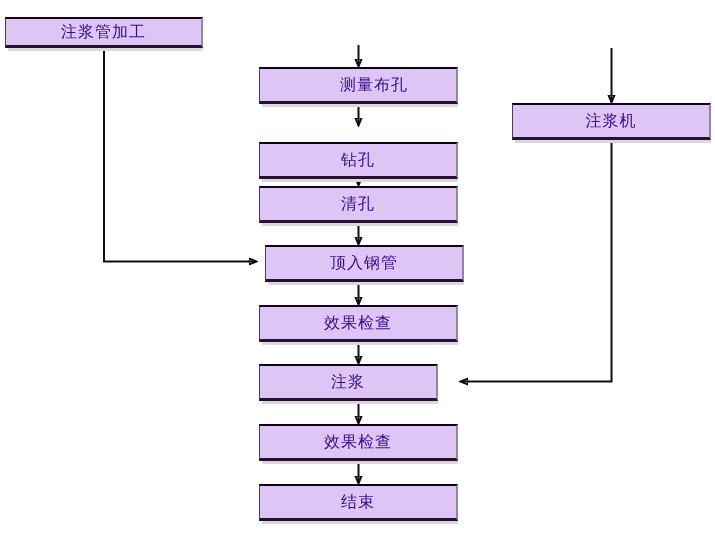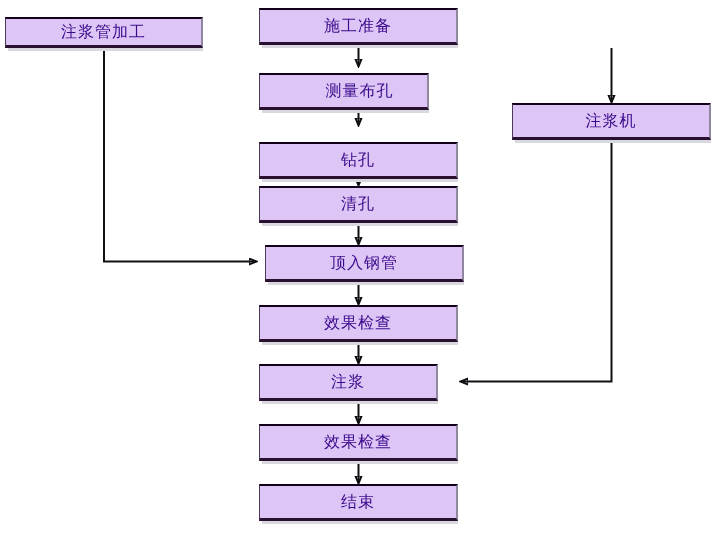--- a/index.html
+++ b/index.html
@@ -61,24 +61,21 @@
 
     <line x1="611.5" y1="48" x2="611.5" y2="102" marker-end="url(#ah)"></line>
 
     <path d="M611.5,140 L611.5,381.5 L461,381.5" marker-end="url(#ah)"></path>
   </svg>
 
   <div class="node" style="left:5px;top:17px;width:198px;height:31px;">
     <span class="nlabel">注浆管加工</span>
   </div>
 
-  <div class="node" style="left:259px;top:8px;width:199px;height:37px;">
-    <span class="nlabel">施工准备</span>
-  </div>
-  <div class="node" style="left:259px;top:73px;width:170px;height:37px;padding-left:32px;">
+  <div class="node" style="left:259px;top:67px;width:199px;height:37px;padding-left:32px;">
     <span class="nlabel">测量布孔</span>
   </div>
   <div class="node" style="left:259px;top:142px;width:199px;height:37px;">
     <span class="nlabel">钻孔</span>
   </div>
   <div class="node" style="left:259px;top:186px;width:199px;height:37px;">
     <span class="nlabel">清孔</span>
   </div>
   <div class="node" style="left:265px;top:245px;width:199px;height:37px;">
     <span class="nlabel">顶入钢管</span>

